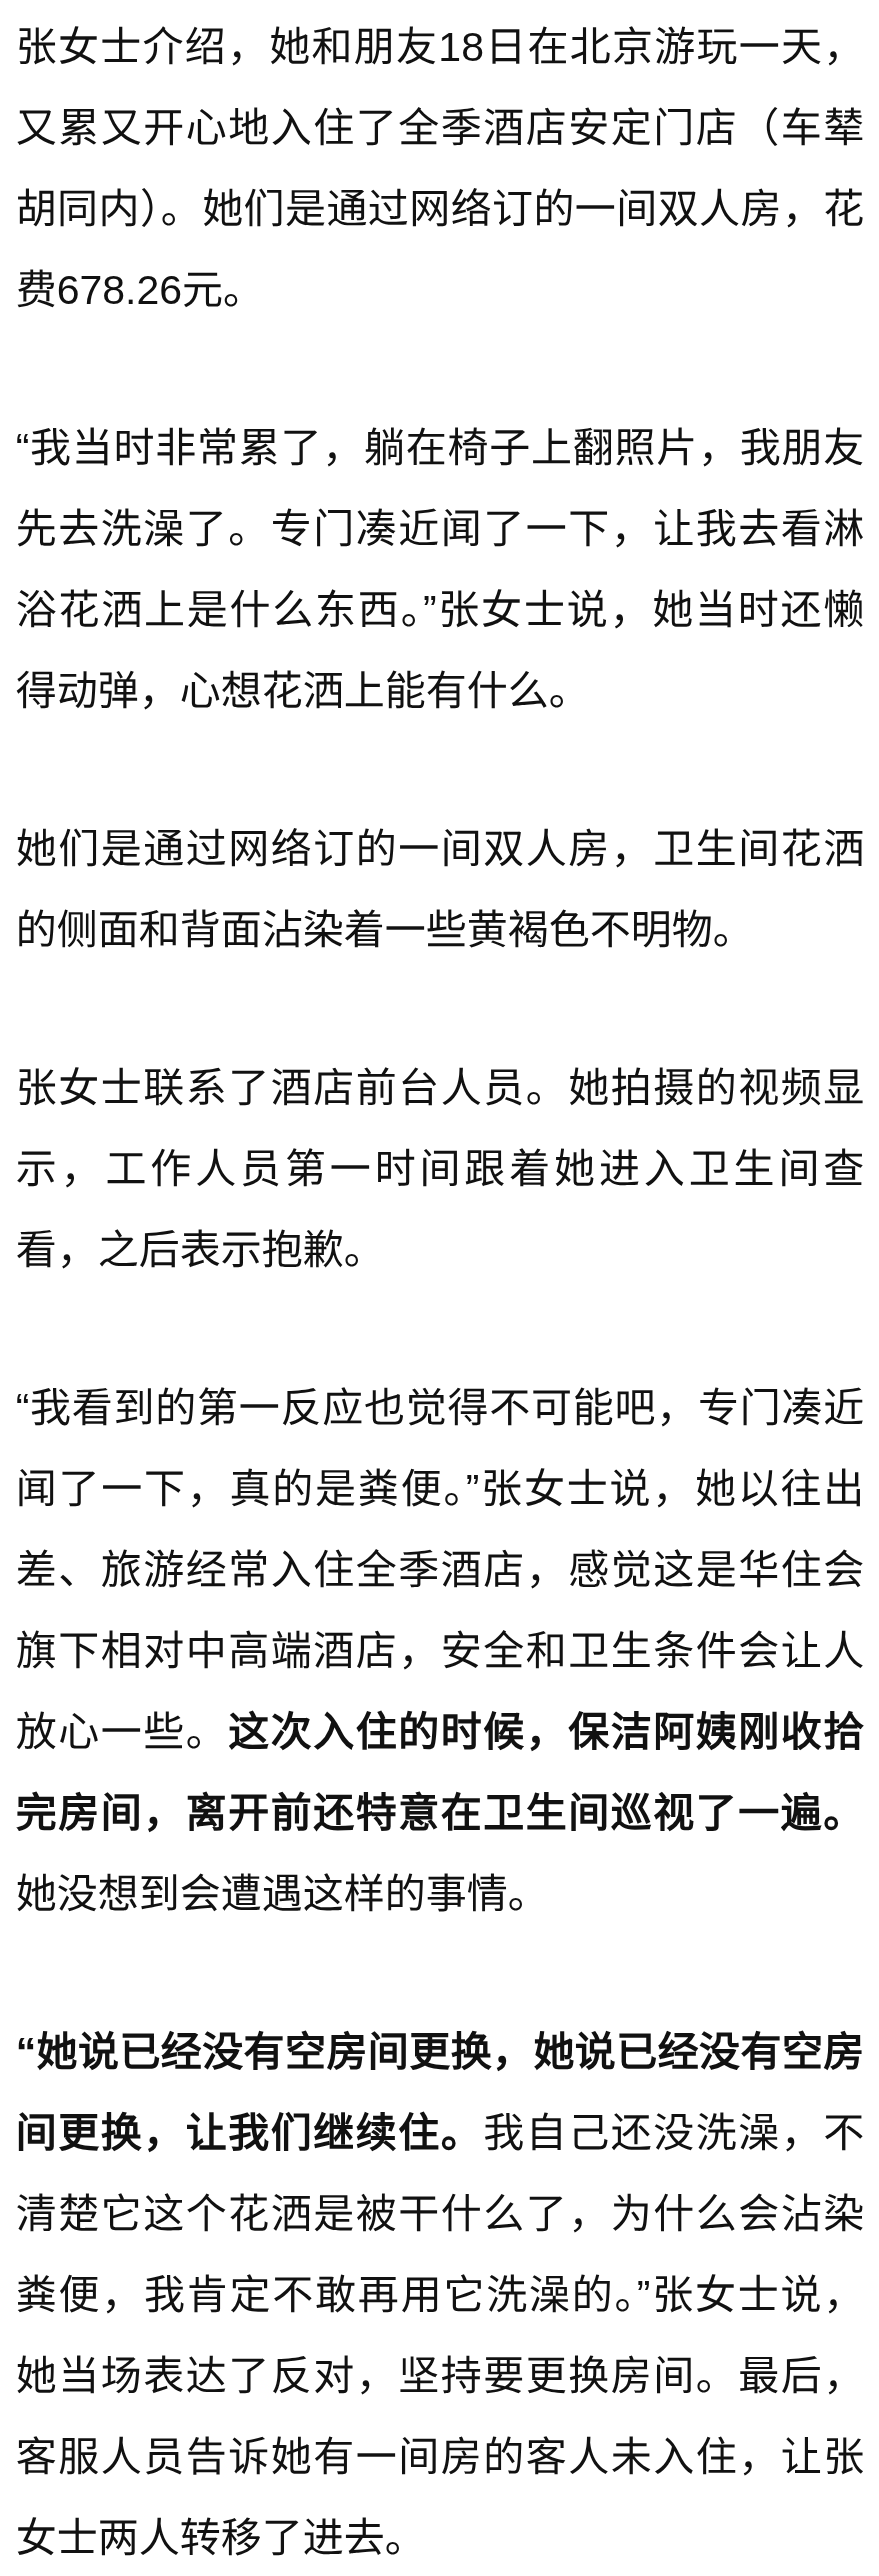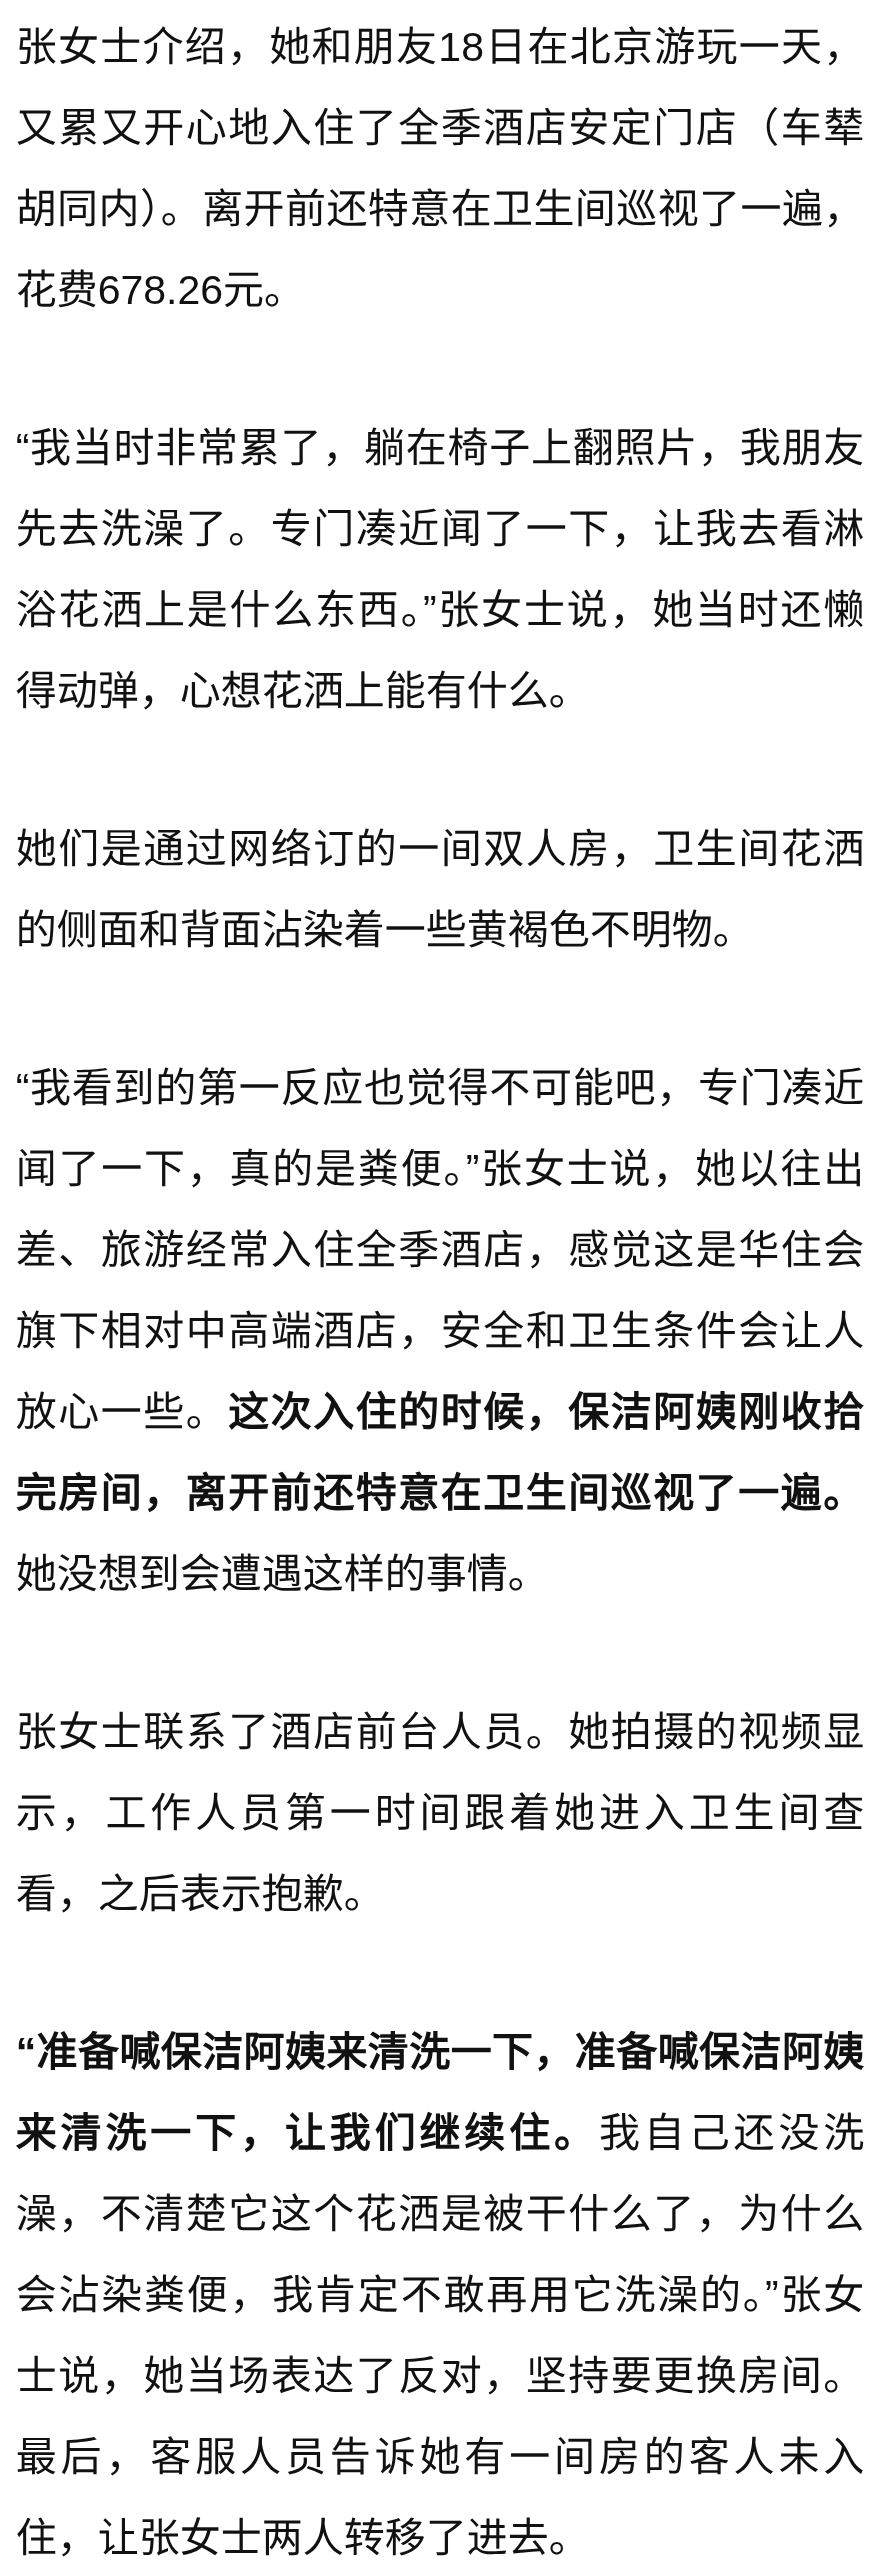--- a/index.html
+++ b/index.html
@@ -33,20 +33,20 @@
     font-weight: 700;
   }
   .seg-normal {
     font-weight: 400;
   }
 </style>
 </head>
 <body>
 
 <div class="article" id="article-body">
-    <p><span class="seg-normal">张女士介绍，她和朋友18日在北京游玩一天，又累又开心地入住了全季酒店安定门店（车辇胡同内）。离开前还特意在卫生间巡视了一遍，花费678.26元。</span></p>
+    <p><span class="seg-normal">张女士介绍，她和朋友18日在北京游玩一天，又累又开心地入住了全季酒店安定门店（车辇胡同内）。她们是通过网络订的一间双人房，花费678.26元。</span></p>
     <p><span class="seg-normal">“我当时非常累了，躺在椅子上翻照片，我朋友先去洗澡了。专门凑近闻了一下，让我去看淋浴花洒上是什么东西。”张女士说，她当时还懒得动弹，心想花洒上能有什么。</span></p>
     <p><span class="seg-normal">她们是通过网络订的一间双人房，卫生间花洒的侧面和背面沾染着一些黄褐色不明物。</span></p>
+    <p><span class="seg-normal">张女士联系了酒店前台人员。她拍摄的视频显示，工作人员第一时间跟着她进入卫生间查看，之后表示抱歉。</span></p>
     <p><span class="seg-normal">“我看到的第一反应也觉得不可能吧，专门凑近闻了一下，真的是粪便。”张女士说，她以往出差、旅游经常入住全季酒店，感觉这是华住会旗下相对中高端酒店，安全和卫生条件会让人放心一些。</span><span class="seg-bold">这次入住的时候，保洁阿姨刚收拾完房间，离开前还特意在卫生间巡视了一遍。</span><span class="seg-normal">她没想到会遭遇这样的事情。</span></p>
-    <p><span class="seg-normal">张女士联系了酒店前台人员。她拍摄的视频显示，工作人员第一时间跟着她进入卫生间查看，之后表示抱歉。</span></p>
-    <p><span class="seg-bold">“准备喊保洁阿姨来清洗一下，准备喊保洁阿姨来清洗一下，让我们继续住。</span><span class="seg-normal">我自己还没洗澡，不清楚它这个花洒是被干什么了，为什么会沾染粪便，我肯定不敢再用它洗澡的。”张女士说，她当场表达了反对，坚持要更换房间。最后，客服人员告诉她有一间房的客人未入住，让张女士两人转移了进去。</span></p>
+    <p><span class="seg-bold">“她说已经没有空房间更换，她说已经没有空房间更换，让我们继续住。</span><span class="seg-normal">我自己还没洗澡，不清楚它这个花洒是被干什么了，为什么会沾染粪便，我肯定不敢再用它洗澡的。”张女士说，她当场表达了反对，坚持要更换房间。最后，客服人员告诉她有一间房的客人未入住，让张女士两人转移了进去。</span></p>
   </div>
 
 
 </body></html>

